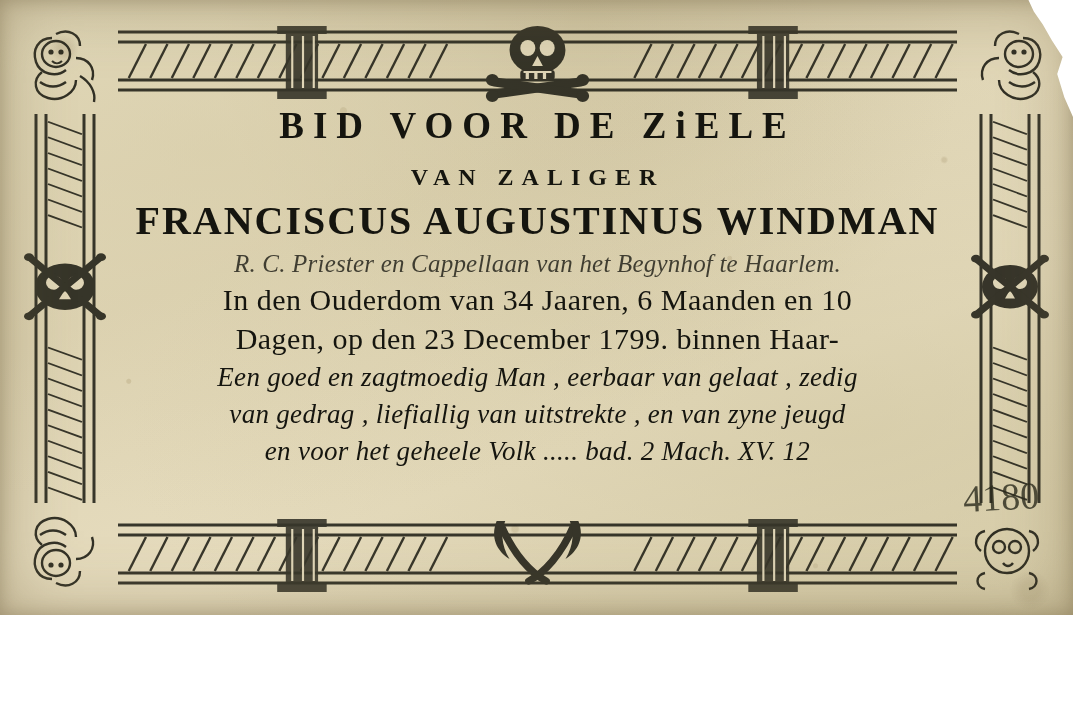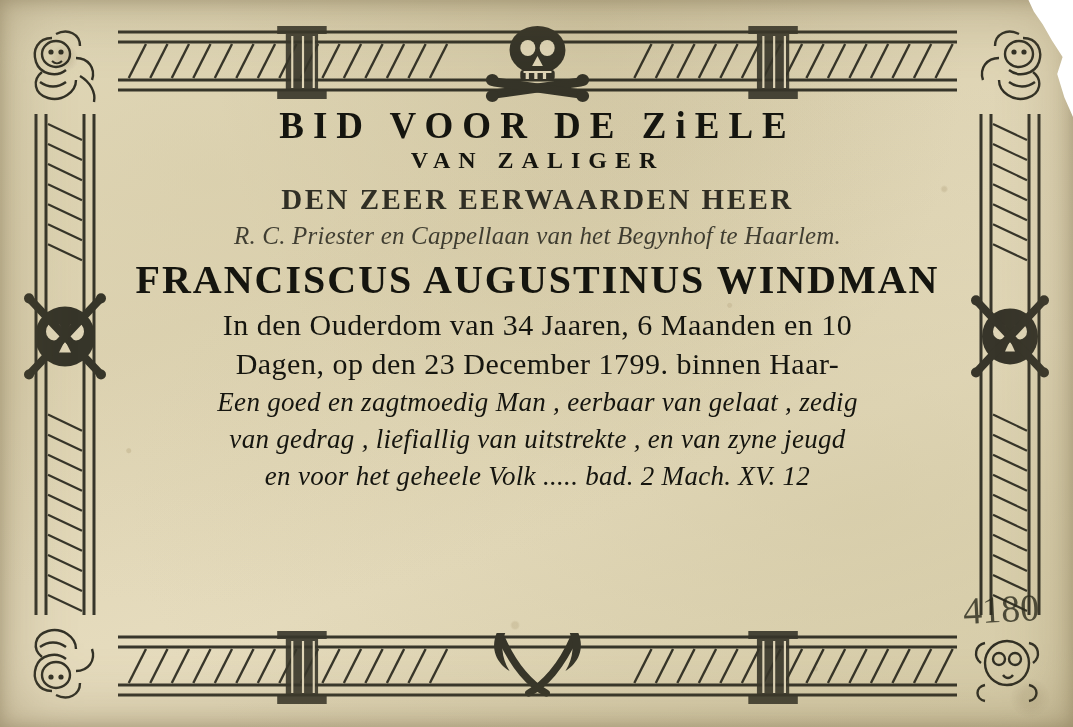--- a/index.html
+++ b/index.html
@@ -10,21 +10,21 @@
   body {
     width: 1073px;
     height: 727px;
     overflow: hidden;
     font-family: "Liberation Serif", serif;
   }
 
   #card {
     position: relative;
     width: 1073px;
-    height: 727px;
+    height: 615px;
     background:
       radial-gradient(ellipse at 20% 25%, rgba(214,203,166,0.55) 0%, rgba(214,203,166,0) 55%),
       radial-gradient(ellipse at 80% 70%, rgba(206,196,158,0.5) 0%, rgba(206,196,158,0) 60%),
       radial-gradient(ellipse at 55% 5%, rgba(190,178,140,0.45) 0%, rgba(190,178,140,0) 45%),
       linear-gradient(160deg, #e5ddc0 0%, #ded4b4 35%, #e6dcbe 65%, #d8ceab 100%);
     overflow: hidden;
   }
   
   #grain {
     position: absolute;
@@ -96,21 +96,21 @@
     font-family: "Liberation Serif", serif;
     font-size: 37px;
     letter-spacing: 9px;
     font-weight: 600;
     margin-top: 8px;
   }
   .l-van {
     font-size: 24px;
     letter-spacing: 8px;
     font-weight: 600;
-    margin-top: 0;
+    margin-top: 17px;
     text-align: center;
   }
   .l-den {
     font-size: 29px;
     letter-spacing: 2.5px;
     font-weight: 600;
     margin-top: 9px;
   }
   .l-name {
     font-size: 40px;
@@ -484,23 +484,22 @@
           <path d="M24 66 C 14 68, 14 80, 24 82"></path>
           <path d="M68 66 C 78 68, 78 80, 68 82"></path>
         </g>
       </svg>
     </div>
   </div>
 
   <div id="textblock">
     <div class="ln l-bid">BID VOOR DE ZiELE</div>
     <div class="ln l-van">VAN ZALIGER</div>
-    <div class="ln l-den faded">DEN ZEER EERWAARDEN HEER</div>
+    <div class="ln l-name">FRANCISCUS AUGUSTINUS WINDMAN</div>
     <div class="ln l-role faded2">R. C. Priester en Cappellaan van het Begynhof te Haarlem.</div>
-    <div class="ln l-name">FRANCISCUS AUGUSTINUS WINDMAN</div>
     <div class="ln body-line">In den Ouderdom van 34 Jaaren, 6 Maanden en 10</div>
     <div class="ln body-line">Dagen, op den 23 December 1799. binnen Haar-</div>
     <div class="ln epitaph">Een goed en zagtmoedig Man , eerbaar van gelaat , zedig</div>
     <div class="ln epitaph">van gedrag , liefiallig van uitstrekte , en van zyne jeugd</div>
     <div class="ln epitaph">en voor het geheele Volk ..... bad.  2 Mach. XV. 12</div>
   </div>
 
   <div id="inventory">4180</div>
 
   <div id="grain"></div>

